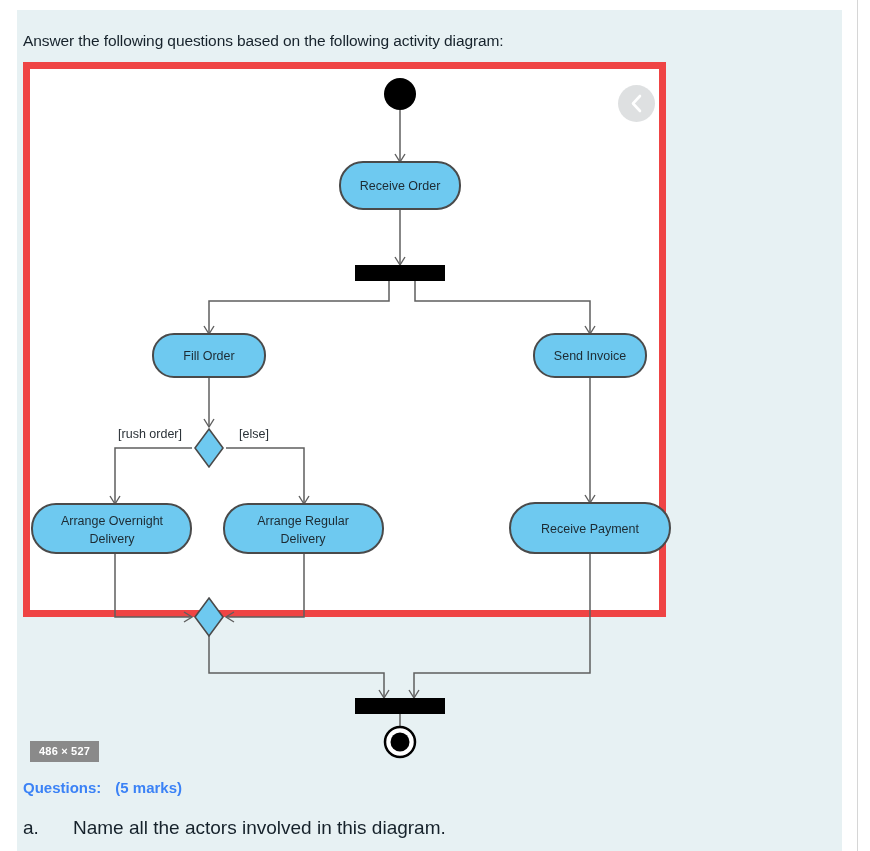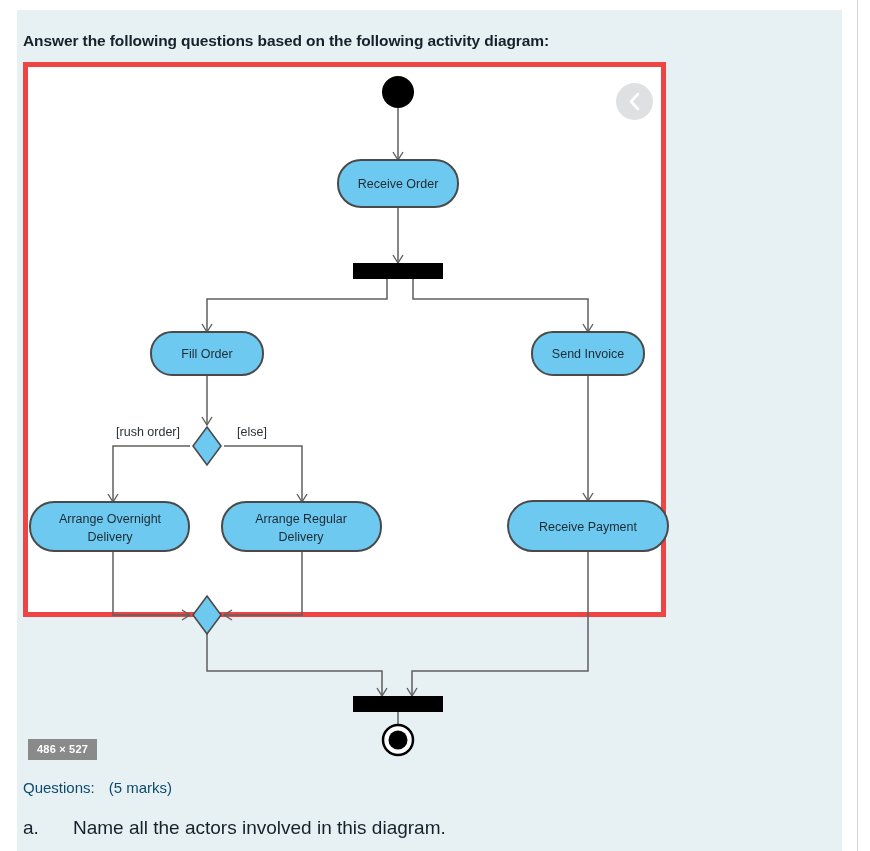--- a/index.html
+++ b/index.html
@@ -29,33 +29,33 @@
     top: 0;
     width: 1px;
     height: 851px;
     background: #d6d6d6;
   }
   .prompt-heading {
     position: absolute;
     left: 23px;
     top: 32px;
     font-size: 15.5px;
-    font-weight: bold;
+    font-weight: normal;
     color: #16222b;
     letter-spacing: -0.1px;
     white-space: nowrap;
   }
   .diagram-frame {
     position: absolute;
     left: 23px;
     top: 62px;
     width: 643px;
     height: 555px;
     background: #ffffff;
-    border: 5px solid #ef4444;
+    border: 7px solid #ef4444;
     box-sizing: border-box;
     overflow: visible;
   }
   .diagram-svg {
     position: absolute;
     left: -3px;
     top: -3px;
     width: 649px;
     height: 699px;
     overflow: visible;
@@ -92,22 +92,22 @@
     font-size: 11px;
     font-weight: bold;
     padding: 4px 9px 5px 9px;
     letter-spacing: 0.2px;
   }
   .questions-line {
     position: absolute;
     left: 23px;
     top: 779px;
     font-size: 15px;
-    font-weight: normal;
-    color: #0c4a6e;
+    font-weight: bold;
+    color: #3b82f6;
   }
   .questions-line .marks {
     margin-left: 14px;
   }
   .question-item {
     position: absolute;
     left: 23px;
     top: 817px;
     font-size: 19px;
     color: #16222b;

